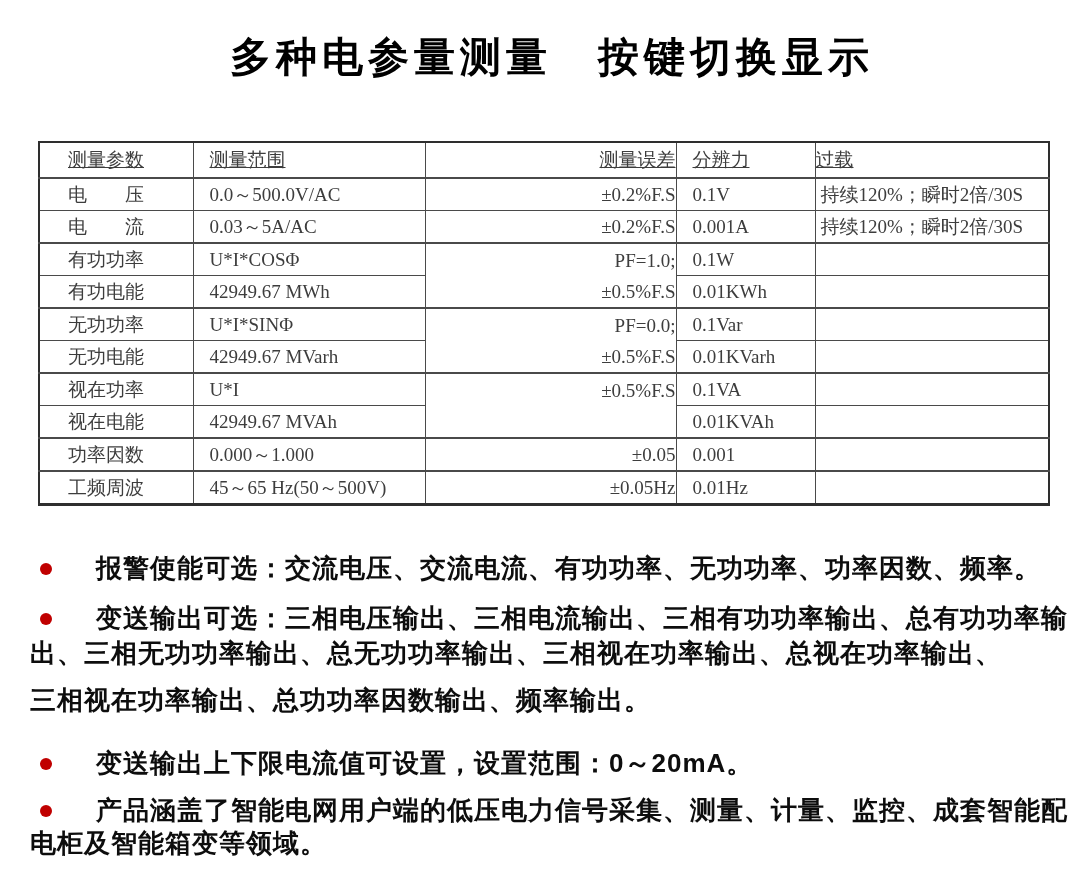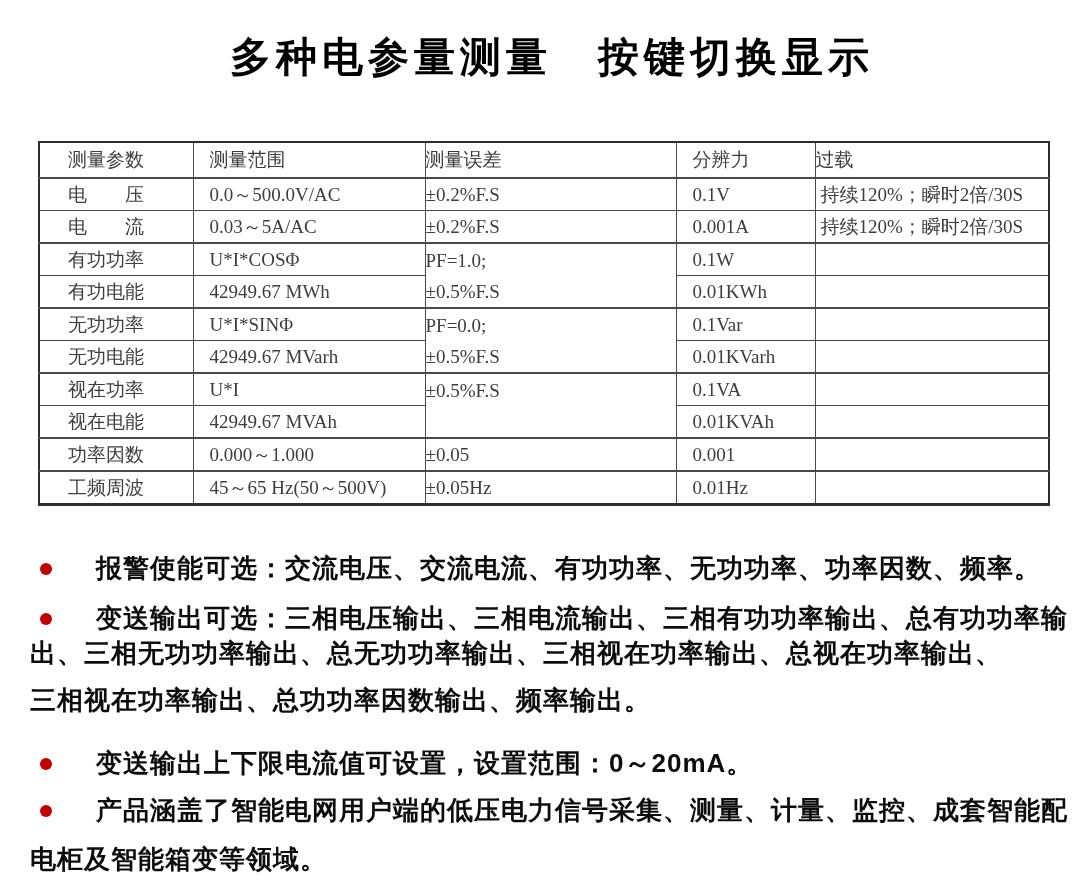--- a/index.html
+++ b/index.html
@@ -58,24 +58,25 @@
     line-height: 31px;
     white-space: nowrap;
     overflow: hidden;
     font-weight: normal;
     vertical-align: middle;
   }
   .spec-table thead th {
     height: 34px;
     line-height: 34px;
     border-bottom-width: 2px;
+    text-decoration: underline;
   }
   .spec-table .c1 { text-align: left; padding-left: 28px; }
   .spec-table .c2 { text-align: left; padding-left: 16px; }
-  .spec-table .c3 { text-align: left; margin-left: 45px; }
+  .spec-table .c3 { text-align: right; margin-left: 45px; }
   .spec-table .c4 { text-align: left; padding-left: 16px; }
   .spec-table td.c5 { text-align: left; padding-left: 5px; }
   .spec-table th.c5 { text-align: left; }
 
   .spec-table tr.group-end td { border-bottom-width: 2px; }
   .spec-table td.merged { border-bottom-width: 2px; }
   .err-line { height: 31px; line-height: 31px; }
 
   
   .bullets {
@@ -216,14 +217,14 @@
     </tbody>
 </table>
 
 <div class="bullets" id="bullets">
     <div class="b-line with-bullet" style="margin-top: 0px;"><span class="dot" style="background: rgb(192, 0, 0);"></span><span>报警使能可选：交流电压、交流电流、有功功率、无功功率、功率因数、频率。</span></div>
     <div class="b-line with-bullet" style="margin-top: 17px;"><span class="dot" style="background: rgb(192, 0, 0);"></span><span>变送输出可选：三相电压输出、三相电流输出、三相有功功率输出、总有功功率输</span></div>
     <div class="b-line cont" style="margin-top: 2px;"><span>出、三相无功功率输出、总无功功率输出、三相视在功率输出、总视在功率输出、</span></div>
     <div class="b-line cont" style="margin-top: 14px;"><span>三相视在功率输出、总功功率因数输出、频率输出。</span></div>
     <div class="b-line with-bullet" style="margin-top: 30px;"><span class="dot" style="background: rgb(192, 0, 0);"></span><span>变送输出上下限电流值可设置，设置范围：0～20mA。</span></div>
     <div class="b-line with-bullet" style="margin-top: 14px;"><span class="dot" style="background: rgb(192, 0, 0);"></span><span>产品涵盖了智能电网用户端的低压电力信号采集、测量、计量、监控、成套智能配</span></div>
-    <div class="b-line cont" style="margin-top: 16px;"><span>电柜及智能箱变等领域。</span></div>
+    <div class="b-line cont" style="margin-top: 0px;"><span>电柜及智能箱变等领域。</span></div>
   </div>
 
 </body></html>

